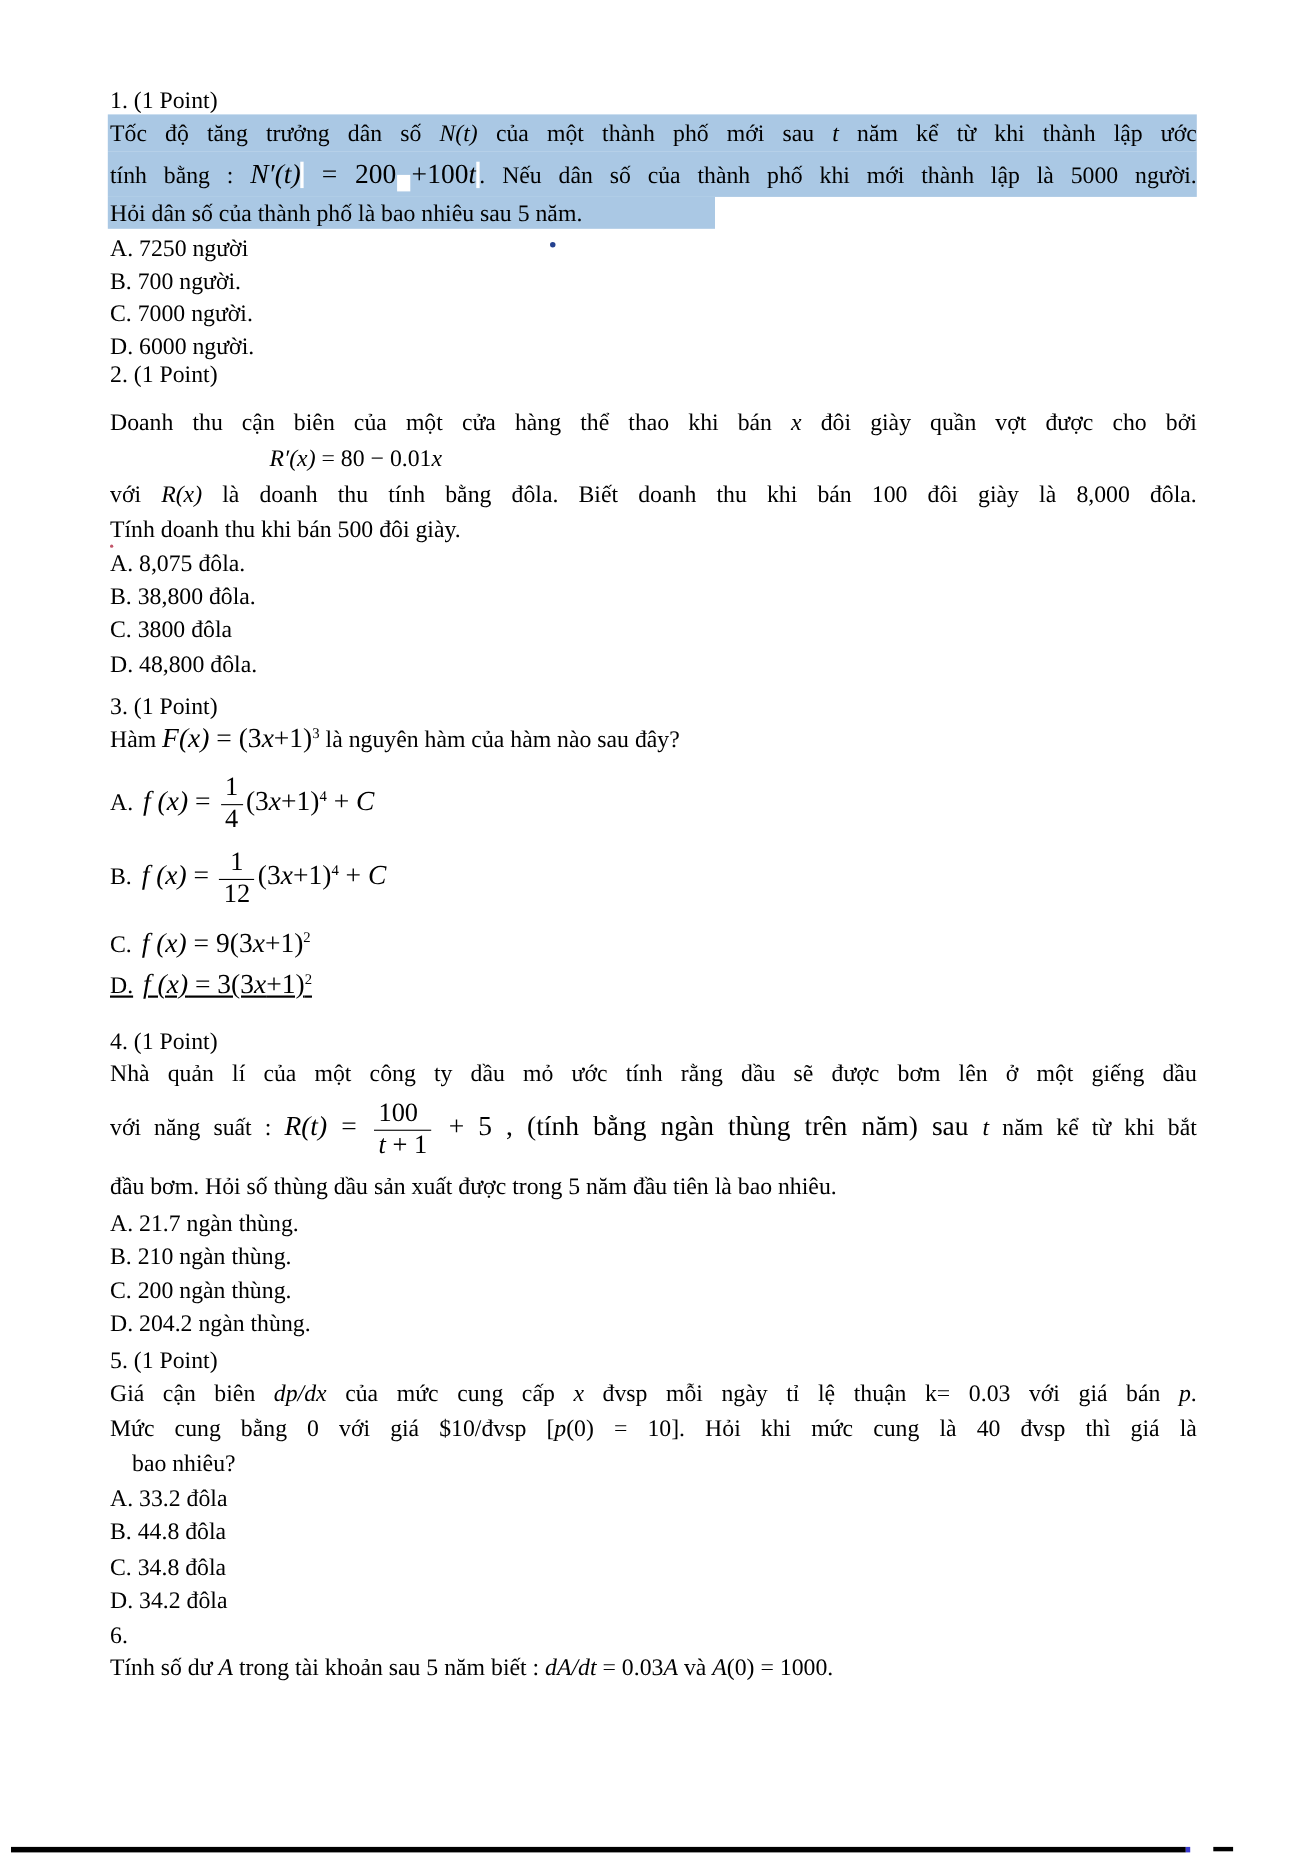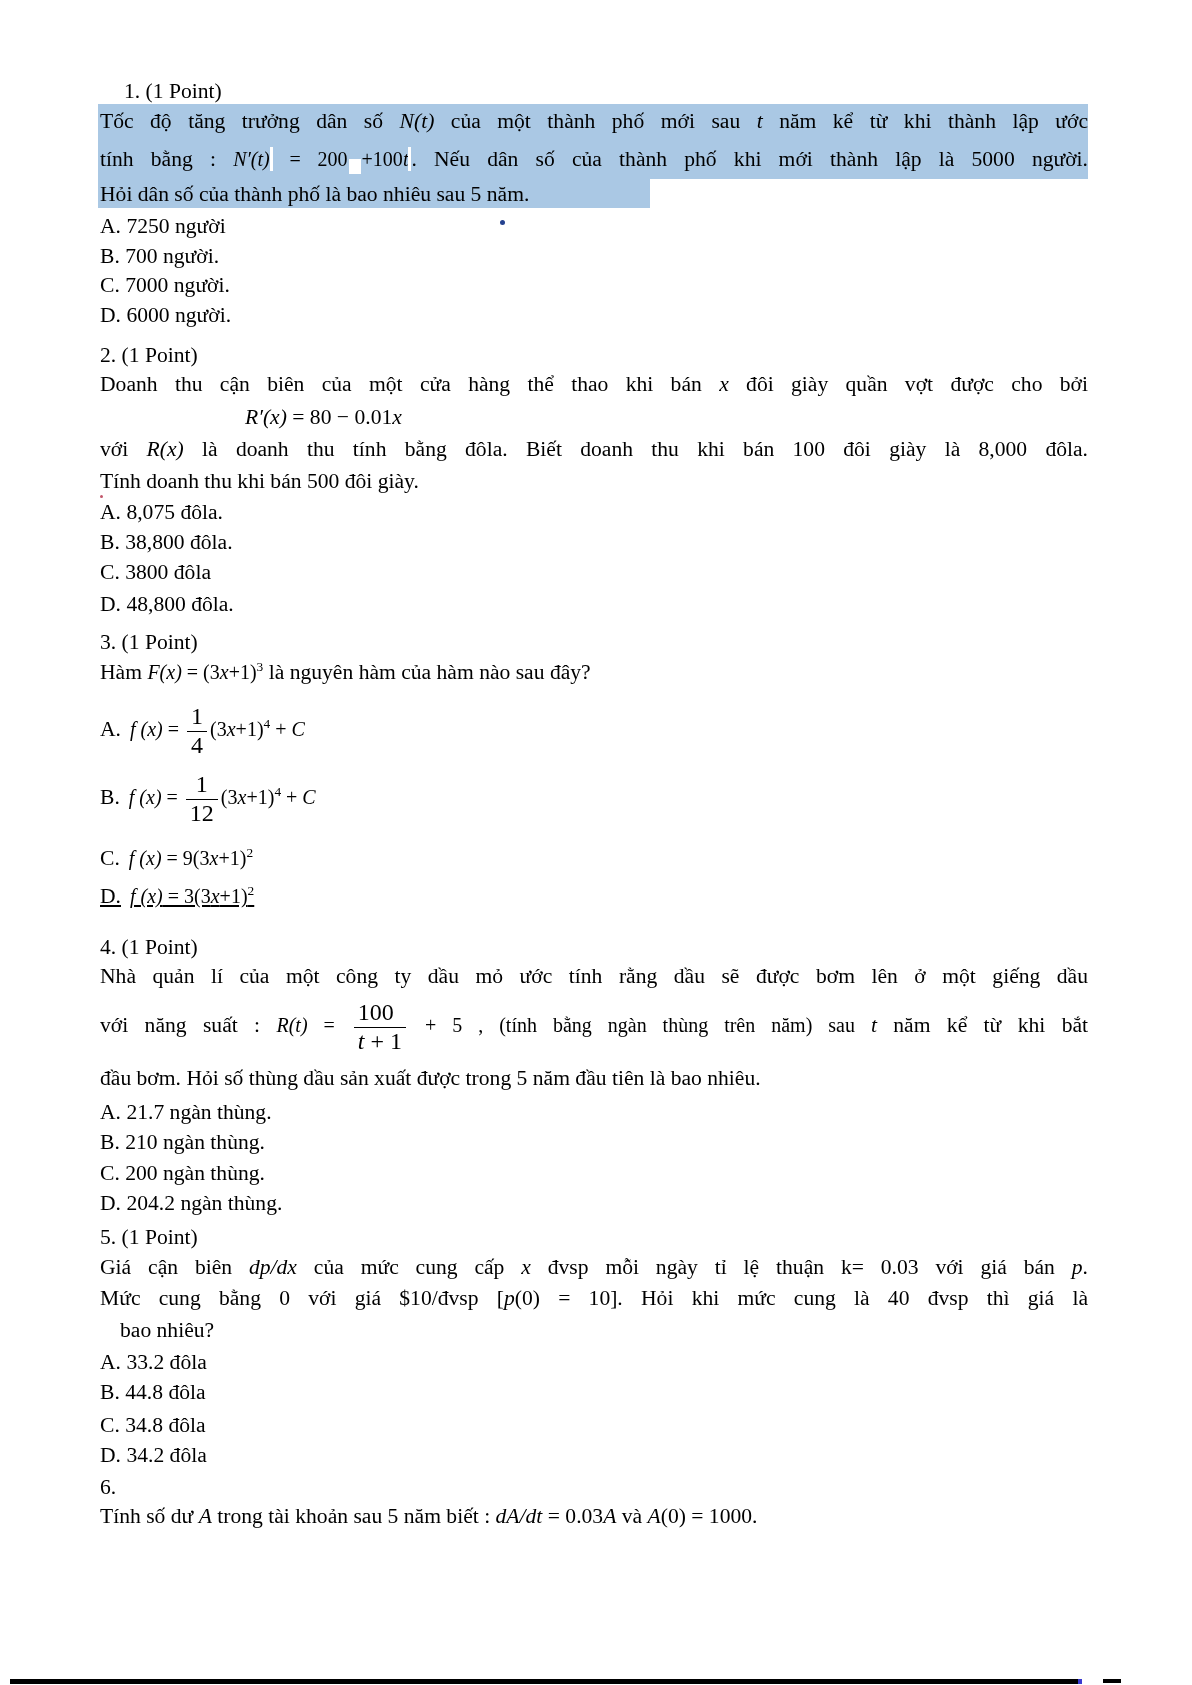--- a/index.html
+++ b/index.html
@@ -10,21 +10,21 @@
     font-family:"Liberation Serif","DejaVu Serif",serif;
     color:#000;
     overflow:hidden;
   }
   .ln{
     position:absolute;left:100px;width:988px;
     font-size:21.6px;line-height:30px;
   }
   .just{text-align:justify;-moz-text-align-last:justify;text-align-last:justify;}
   .it{font-style:italic;}
-  .math{font-size:20px;}
+  .math{font-size:25px;}
   .formula{font-size:24px;line-height:30px;}
   sup.exp{font-size:0.62em;vertical-align:super;line-height:0;}
   .hl{position:absolute;z-index:0;}
   .ln,.mline{z-index:1;}
   .mline{
     position:absolute;left:100px;
     font-size:21.6px;white-space:nowrap;
   }
   .mlabel{margin-right:9px;}
   .frac{
@@ -41,31 +41,31 @@
   .bbar{position:absolute;background:#000;z-index:2;}
   .bsliver{position:absolute;background:#3a3ad0;z-index:2;}
 </style>
 </head>
 <body>
 
 <div class="hl" style="left: 98px; top: 104px; width: 990px; height: 34px; background-color: rgb(170, 200, 228);"></div>
 <div class="hl" style="left: 98px; top: 138px; width: 990px; height: 41px; background-color: rgb(170, 200, 228);"></div>
 <div class="hl" style="left: 98px; top: 179px; width: 552px; height: 29px; background-color: rgb(170, 200, 228);"></div>
 
-<div class="ln" style="top:76px;margin-left:24px;">1. (1 Point)</div>
+<div class="ln" style="top:76px;">1. (1 Point)</div>
 <div class="ln just" style="top:106px;"><span>Tốc độ tăng trưởng dân số </span><span class="it">N(t)</span><span> của một thành phố mới sau </span><span class="it">t</span><span> năm kể từ khi thành lập ước</span></div>
 <div class="ln just" style="top:144px;"><span>tính bằng : </span><span class="it math">N′(t)</span><span class="wbar"></span><span class="math"> = 200</span><span class="wbox"></span><span class="math">+100</span><span class="it math">t</span><span class="wbar"></span><span>. Nếu dân số của thành phố khi mới thành lập là 5000 người.</span></div>
 <div class="ln" style="top:179px;">Hỏi dân số của thành phố là bao nhiêu sau 5 năm.</div>
 <div class="ln" style="top:211px;">A. 7250 người</div>
 <div class="ln" style="top:241px;">B. 700 người.</div>
 <div class="ln" style="top:270px;">C. 7000 người.</div>
 <div class="ln" style="top:300px;">D. 6000 người.</div>
 <div class="dot-blue" style="left:500px;top:220px;"></div>
 
-<div class="ln" style="top:340px;">2. (1 Point)</div>
+<div class="ln" style="top:325px;">2. (1 Point)</div>
 <div class="ln just" style="top:369px;"><span>Doanh thu cận biên của một cửa hàng thể thao khi bán </span><span class="it">x</span><span> đôi giày quần vợt được cho bởi</span></div>
 <div class="mline formula" style="top:402px;left:245px;"><span class="it">R′(x)</span><span> = 80 − 0.01</span><span class="it">x</span></div>
 <div class="ln just" style="top:434px;"><span>với </span><span class="it">R(x)</span><span> là doanh thu tính bằng đôla. Biết doanh thu khi bán 100 đôi giày là 8,000 đôla.</span></div>
 <div class="ln" style="top:466px;">Tính doanh thu khi bán 500 đôi giày.</div>
 <div class="dot-red" style="left:100px;top:495px;"></div>
 <div class="ln" style="top:497px;">A. 8,075 đôla.</div>
 <div class="ln" style="top:527px;">B. 38,800 đôla.</div>
 <div class="ln" style="top:557px;">C. 3800 đôla</div>
 <div class="ln" style="top:589px;">D. 48,800 đôla.</div>
 

